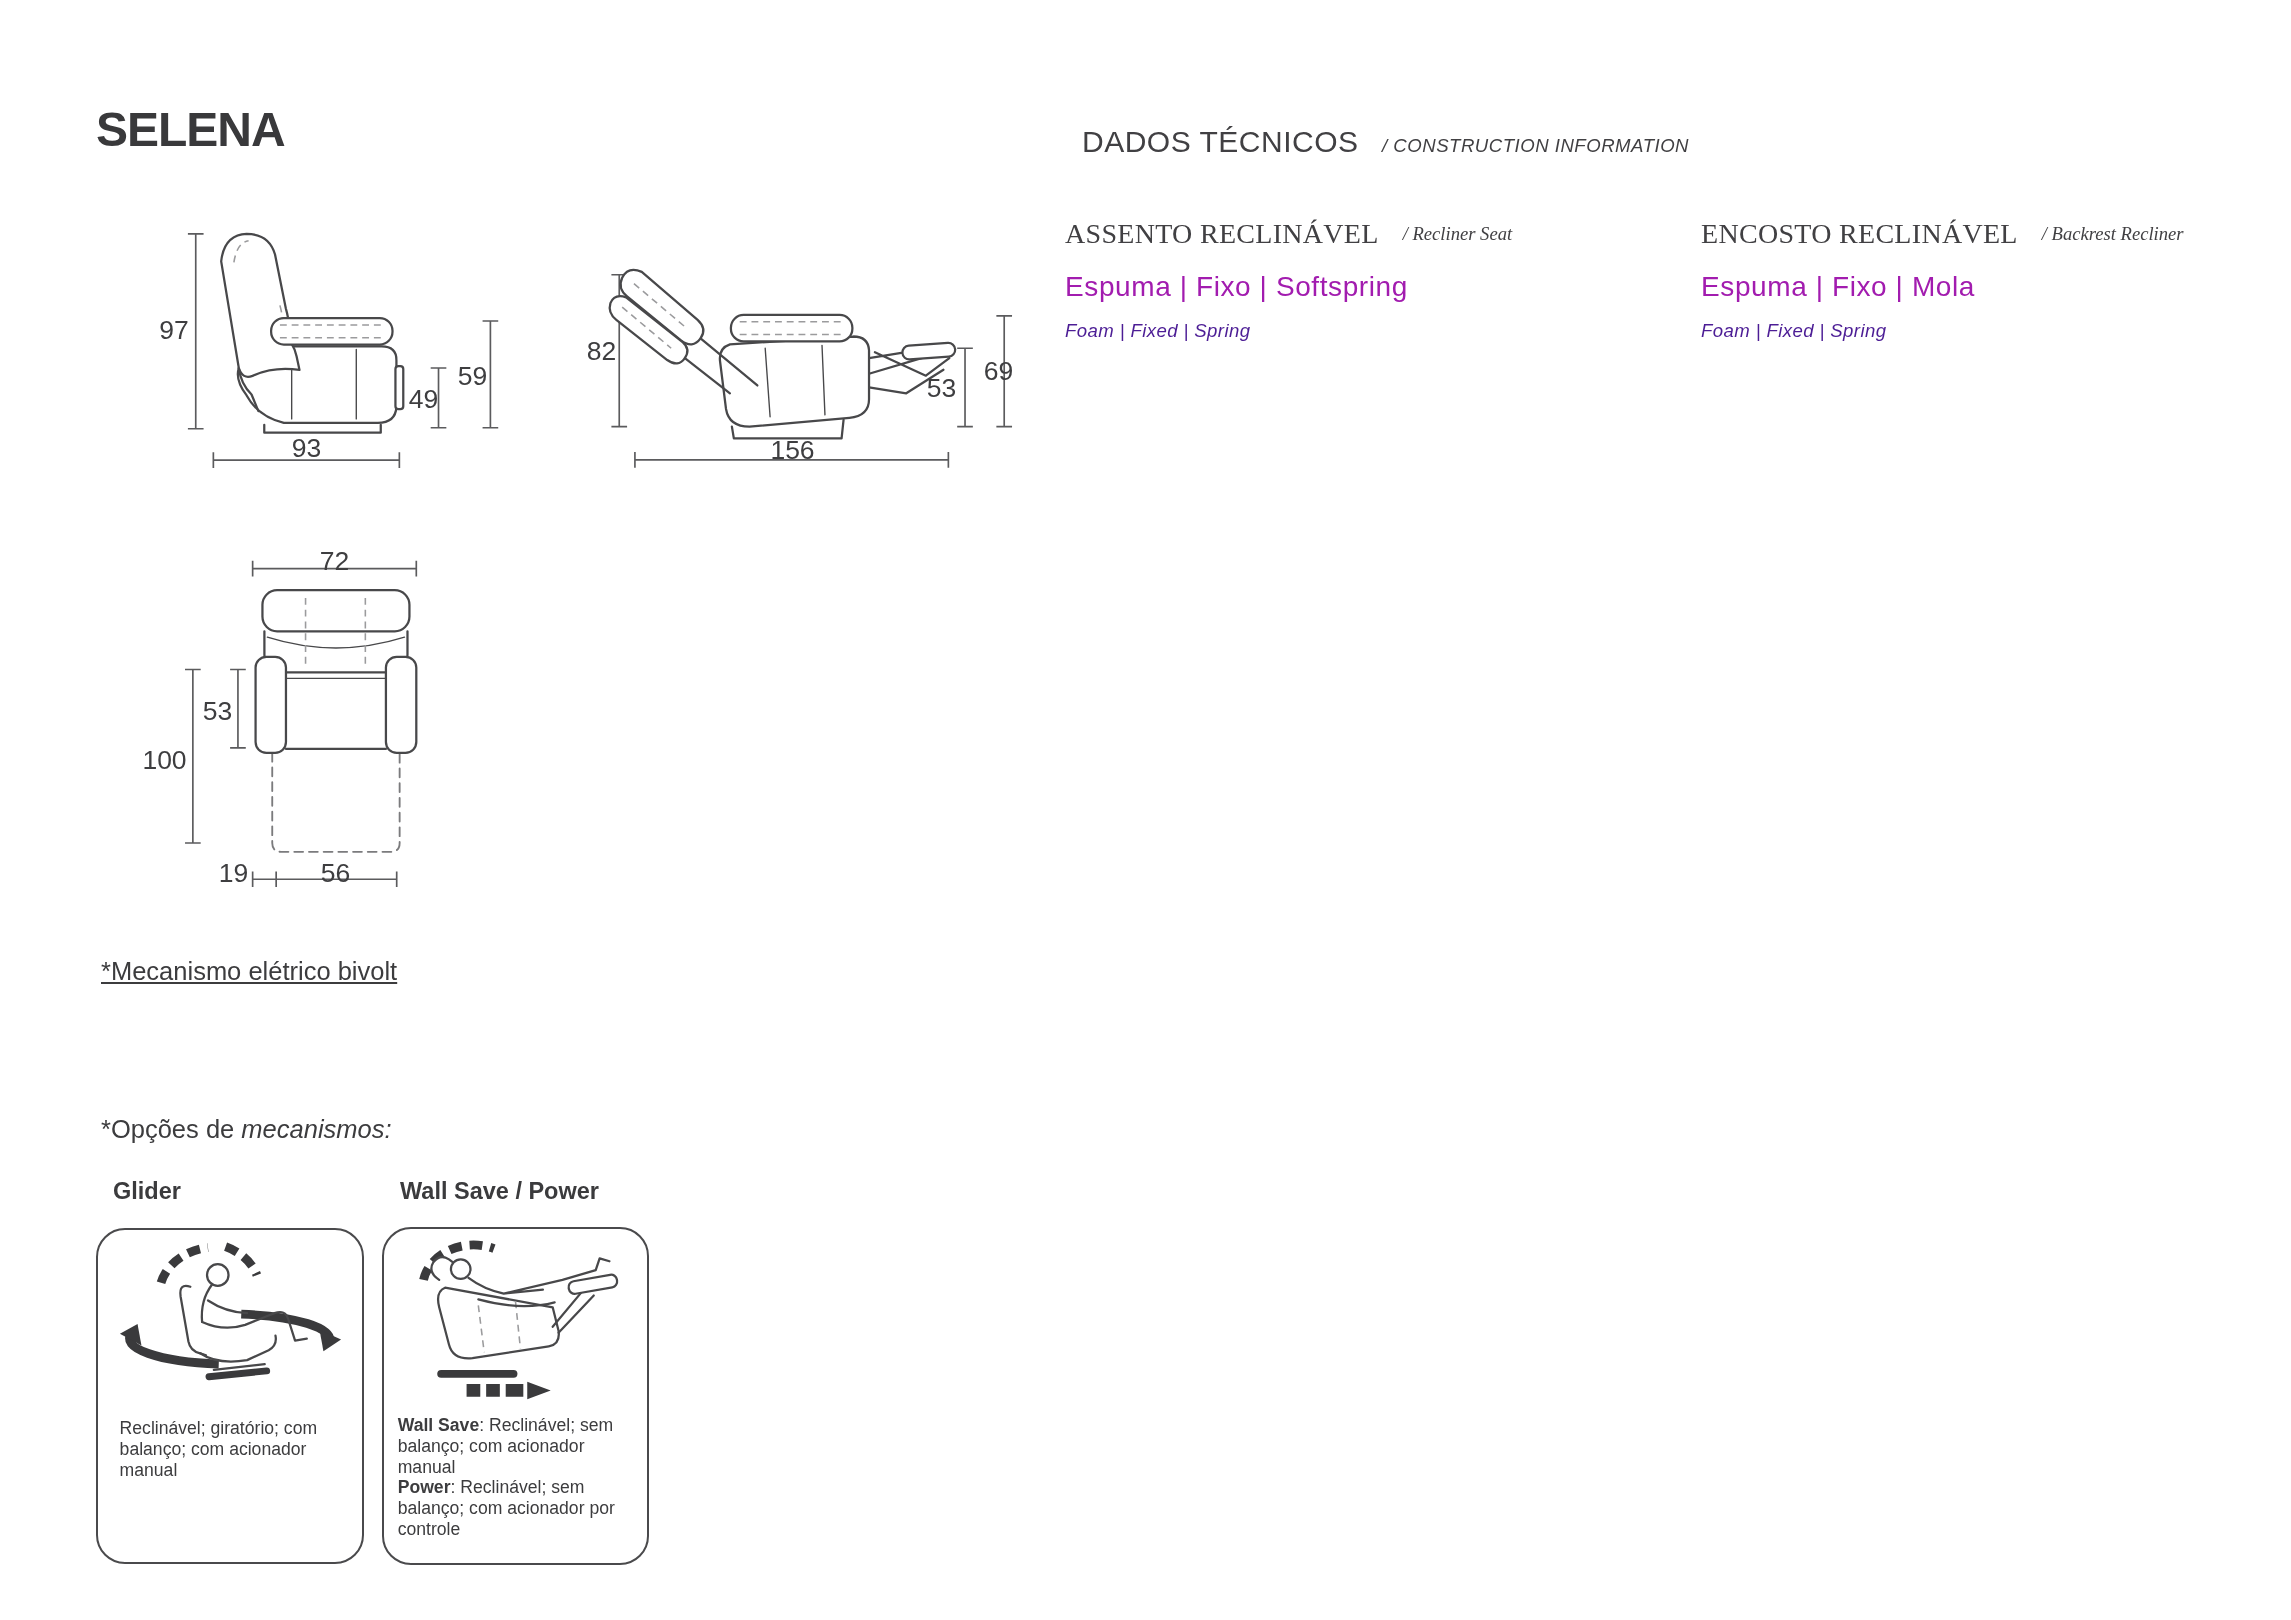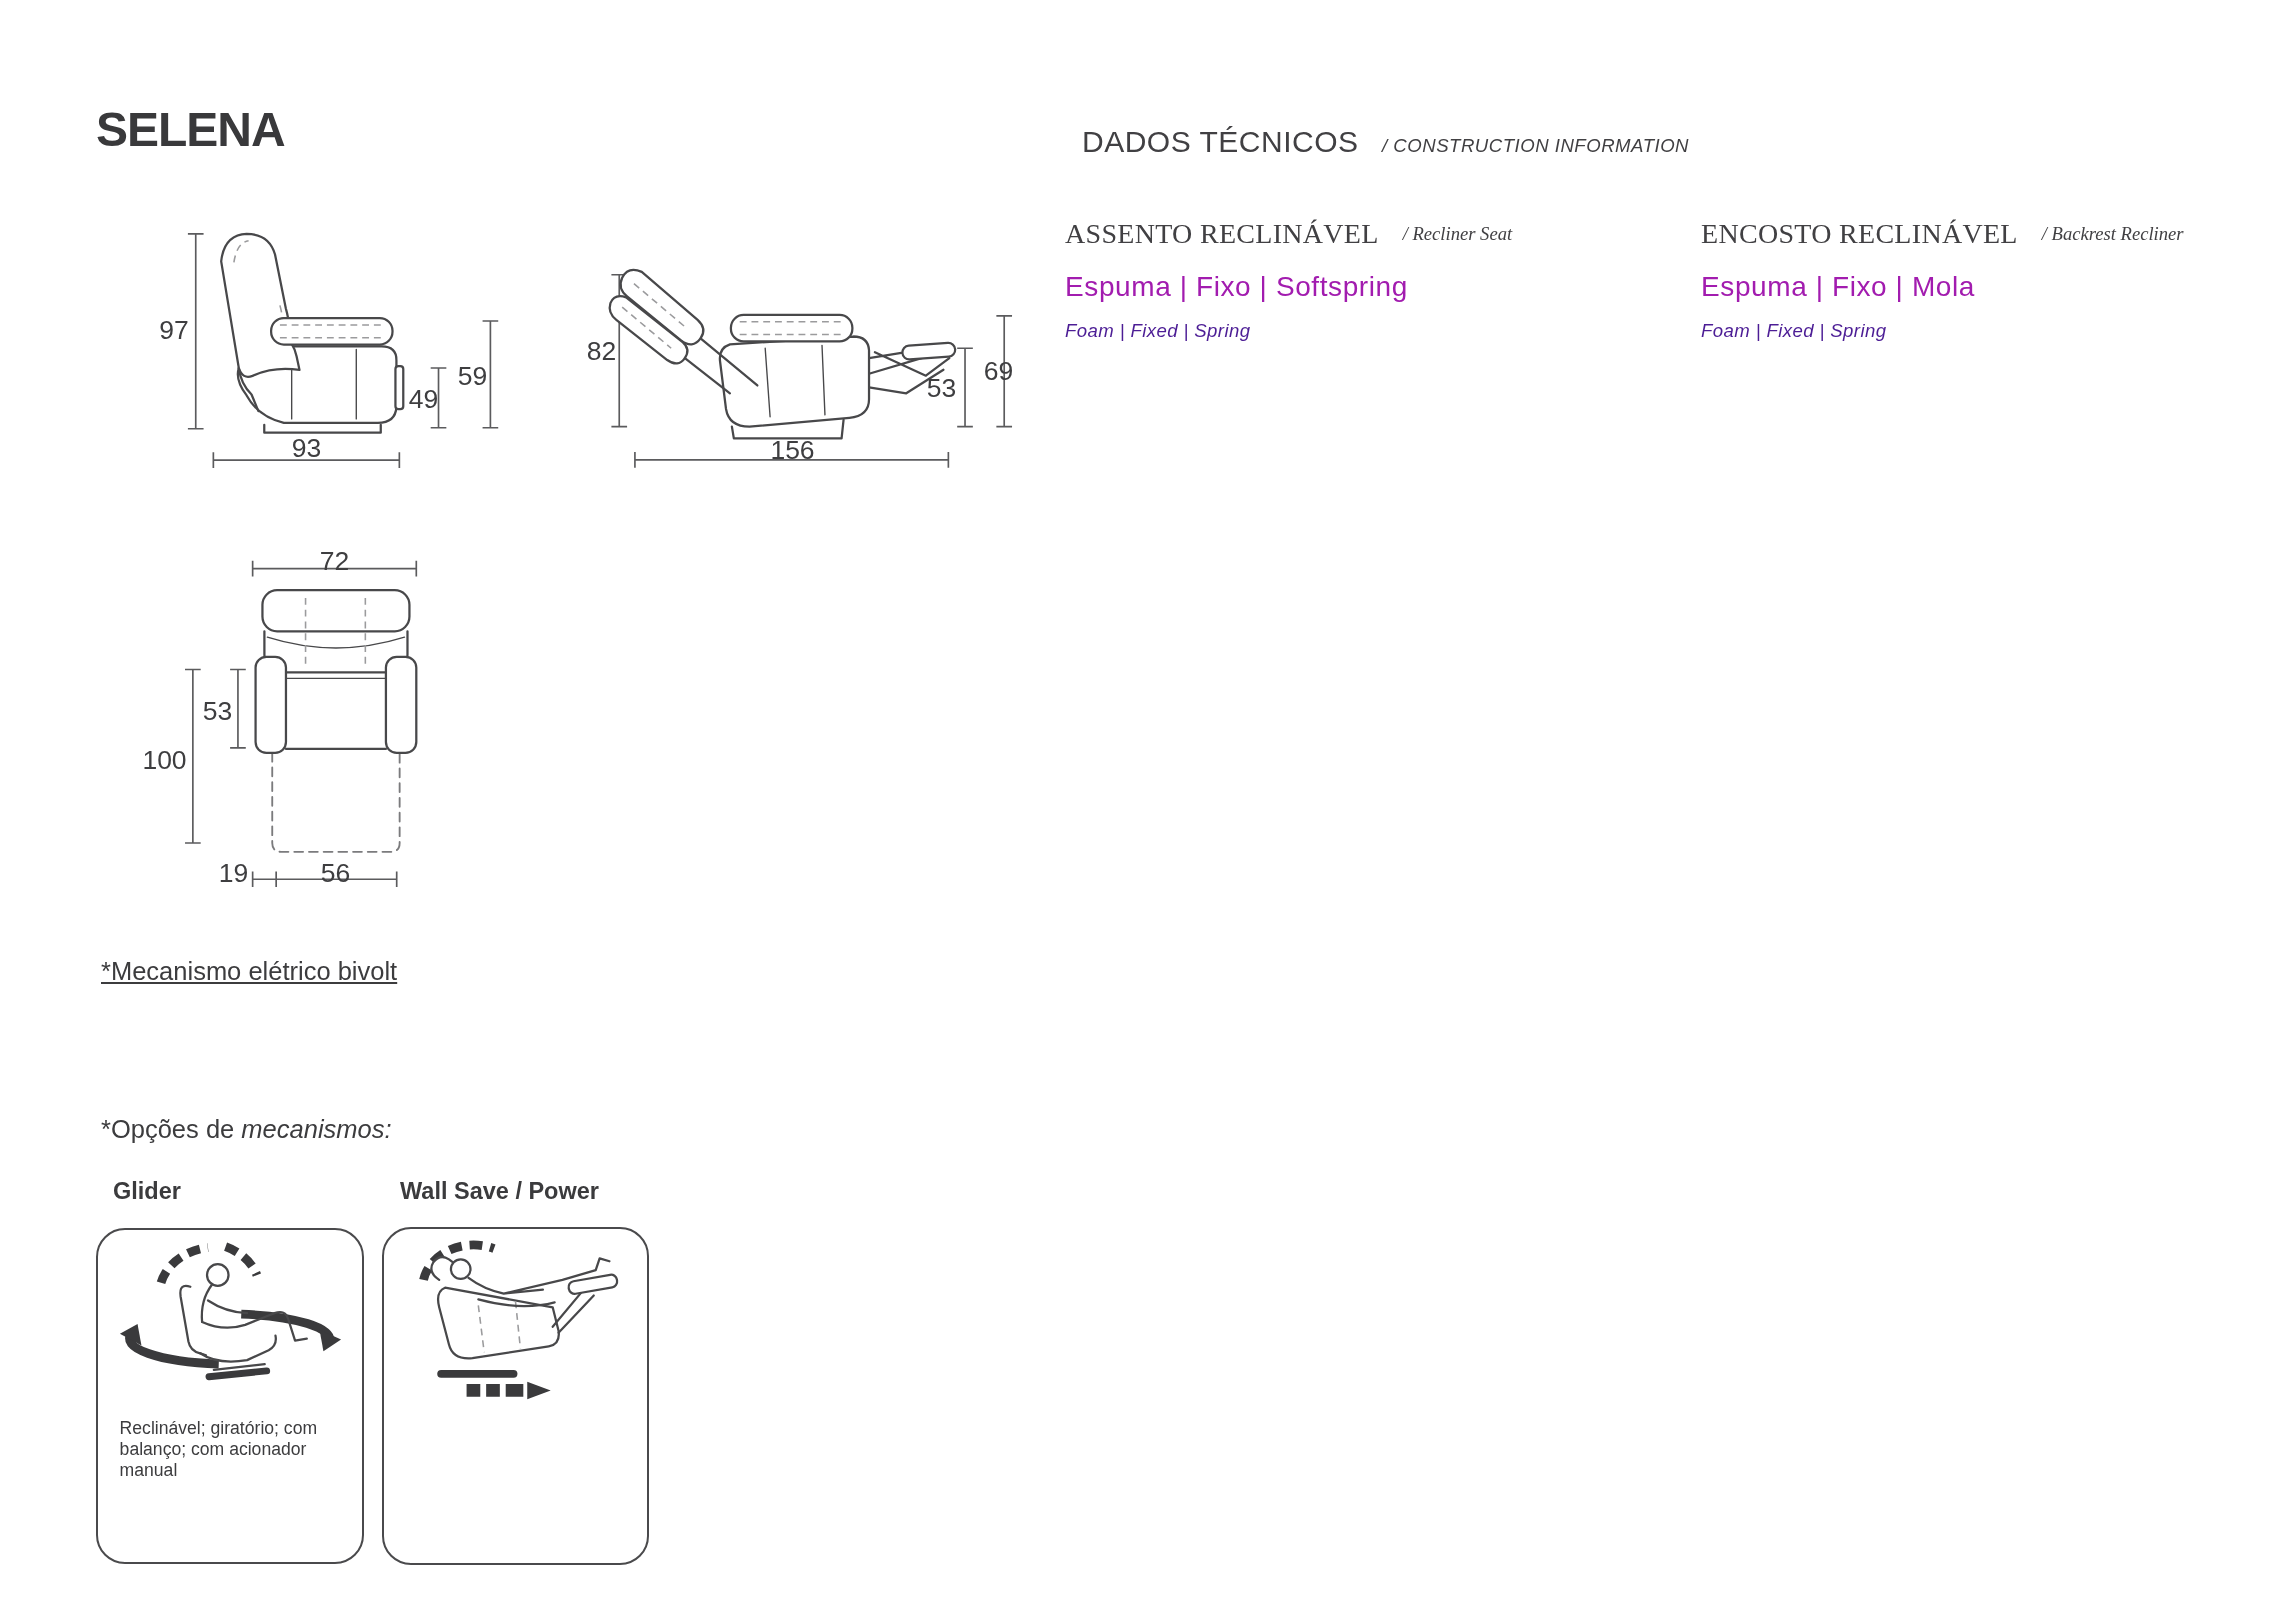--- a/index.html
+++ b/index.html
@@ -176,16 +176,20 @@
       <path class="ln" fill="none" d="M86,50 Q102,62 122,66 L162,62 M122,66 L182,52 L216,42 L220,30 L230,33"></path>
       <path class="ln" fill="#fff" d="M62,60 Q52,64 56,80 L66,118 Q70,134 90,132 L168,120 Q180,118 178,104 L172,80 Z"></path>
       <path class="dsh" fill="none" d="M96,78 L102,126 M134,74 L139,122"></path>
       <path class="ln" fill="none" d="M96,72 Q140,84 174,75"></path>
       <path class="ln" fill="none" d="M172,100 L202,64 M178,106 L214,68"></path>
       <rect class="ln" x="188" y="50" width="50" height="13" rx="6" fill="#fff" transform="rotate(-10 213 56)"></rect>
       <path fill="none" stroke="#3a3a3c" stroke-width="8" stroke-linecap="round" d="M58,148 H132"></path>
       <path fill="none" stroke="#3a3a3c" stroke-width="13" d="M84,165 H98 M104,165 H118 M124,165 H142"></path>
       <polygon fill="#3a3a3c" points="146,156 170,165 146,174"></polygon>
     </svg>
+    <div class="mech-text" style="left:13.7px;top:186px;width:235px;">
+      <p><b>Wall Save</b><span>: Reclinável; sem balanço; com acionador manual</span></p>
+      <p><b>Power</b><span>: Reclinável; sem balanço; com acionador por controle</span></p>
+    </div>
   </div>
 
 </div>
 
 
 </body></html>

